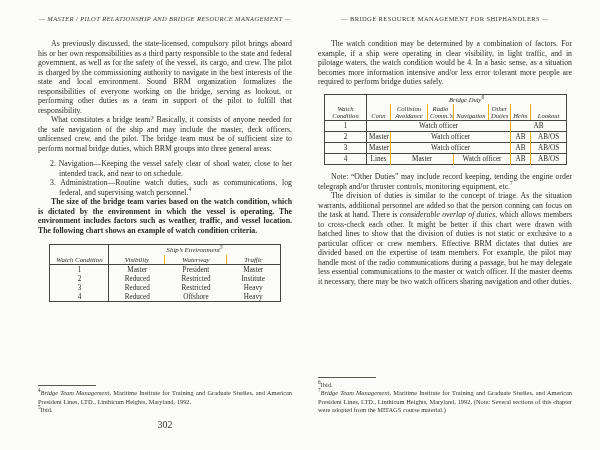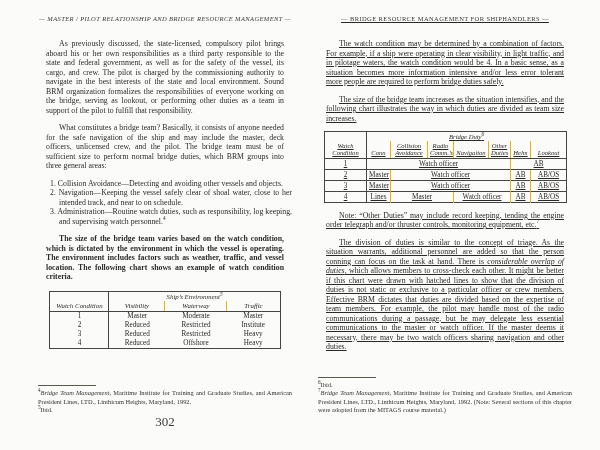--- a/index.html
+++ b/index.html
@@ -4,30 +4,30 @@
 <style>
   html, body { margin:0; padding:0; }
   body {
     width:600px; height:450px; overflow:hidden;
     background:#fbfbf9; color:#2b2a28;
     font-family:"Liberation Serif", serif;
   }
   .spread { display:flex; width:600px; height:450px; }
   .page { position:relative; height:450px; }
   .page-left  { width:254px; margin-left:38px; }
-  .page-right { width:254px; margin-left:26px;text-decoration:underline; }
+  .page-right { width:254px; margin-left:26px; }
 
   .running-head {
     margin-top:15px; text-align:center; white-space:nowrap;
     font-size:6.5px; letter-spacing:0.4px; color:#3a3936;
   }
   .running-head.italic { font-style:italic; }
 
   .body-text { margin-top:17px; font-size:7.8px; line-height:9.5px; text-align:justify; }
-  p.para { margin:8px; text-indent:13px; }
+  p.para { margin:0; text-indent:13px; }
 
   ul.blist { list-style:none; margin:6px 0 0 0; padding:0; }
   ul.blist li { margin-left:12px; padding-left:9px; text-indent:-9px; }
   .mt { margin-top:6px;font-weight:bold; }
 
   sup { font-size:5.2px; vertical-align:super; line-height:0; }
 
   table.booktable {
     border-collapse:collapse; table-layout:fixed;
     font-size:7.2px; color:#2b2a28;
@@ -49,39 +49,38 @@
   .footnotes {
     position:absolute; left:0; right:0; bottom:36px;
     font-size:6.4px; line-height:8.2px; text-align:justify; color:#34332f;
   }
   .fn-rule { width:58px; border-top:1px solid #5a584f; margin-bottom:3px; }
   .footnotes p { margin:0; }
   .it { font-style:italic; }
 
   .page-number {
     position:absolute; bottom:20px; left:0; right:0;
-    text-align:center; font-size:13px; color:#3a3936;
+    text-align:center; font-size:10px; color:#3a3936;
   }
 </style>
 </head>
 <body>
 
 <div class="spread">
 
   <div class="page page-left">
     <div class="running-head italic">— MASTER / PILOT RELATIONSHIP AND BRIDGE RESOURCE MANAGEMENT —</div>
 
     <div class="body-text">
       <p class="para">As previously discussed, the state-licensed, compulsory pilot brings aboard his or her own responsibilities as a third party responsible to the state and federal government, as well as for the safety of the vessel, its cargo, and crew. The pilot is charged by the commissioning authority to navigate in the best interests of the state and local environment. Sound BRM organization formalizes the responsibilities of everyone working on the bridge, serving as lookout, or performing other duties as a team in support of the pilot to fulfill that responsibility.</p>
       <p class="para">What constitutes a bridge team? Basically, it consists of anyone needed for the safe navigation of the ship and may include the master, deck officers, unlicensed crew, and the pilot. The bridge team must be of sufficient size to perform normal bridge duties, which BRM groups into three general areas:</p>
 
       <ul class="blist">
-        <li><span>1.</span> <span>Collision Avoidance—Detecting and avoiding other vessels and objects.</span></li>
         <li><span>2.</span> <span>Navigation—Keeping the vessel safely clear of shoal water, close to her intended track, and near to on schedule.</span></li>
-        <li><span>3.</span> <span>Administration—Routine watch duties, such as responsibility, log keeping, and supervising watch personnel.</span><sup>4</sup></li>
+        <li><span>3.</span> <span>Administration—Routine watch duties, such as communications, log federal, and supervising watch personnel.</span><sup>4</sup></li>
       </ul>
 
       <p class="para mt">The size of the bridge team varies based on the watch condition, which is dictated by the environment in which the vessel is operating. The environment includes factors such as weather, traffic, and vessel location. The following chart shows an example of watch condition criteria.</p>
     </div>
 
     <table class="booktable tbl-left">
       <colgroup>
           <col style="width:59px">
           <col style="width:56px">
           <col style="width:62px">
@@ -94,21 +93,21 @@
       </tr>
       <tr>
         <td class="colsep hdr hline">Watch Condition</td>
         <td class="hdr hline">Visibility</td>
         <td class="hdr hline tick">Waterway</td>
         <td class="hdr hline tick">Traffic</td>
       </tr>
       <tr>
         <td class="colsep data">1</td>
         <td class="data">Master</td>
-        <td class="data">Moderate</td>
+        <td class="data">President</td>
         <td class="data">Master</td>
       </tr>
       <tr>
         <td class="colsep data">2</td>
         <td class="data">Reduced</td>
         <td class="data">Restricted</td>
         <td class="data">Institute</td>
       </tr>
       <tr>
         <td class="colsep data">3</td>
@@ -132,21 +131,20 @@
     </div>
 
     <div class="page-number">302</div>
   </div>
 
   <div class="page page-right">
     <div class="running-head">— BRIDGE RESOURCE MANAGEMENT FOR SHIPHANDLERS —</div>
 
     <div class="body-text">
       <p class="para">The watch condition may be determined by a combination of factors. For example, if a ship were operating in clear visibility, in light traffic, and in pilotage waters, the watch condition would be 4. In a basic sense, as a situation becomes more information intensive and/or less error tolerant more people are required to perform bridge duties safely.</p>
-      <p class="para">The size of the bridge team increases as the situation intensifies, and the following chart illustrates the way in which duties are divided as team size increases.</p>
     </div>
 
     <table class="booktable tbl-right">
       <colgroup>
         <col style="width:42px">
           <col style="width:24px">
           <col style="width:37px">
           <col style="width:26px">
         <col style="width:35px">
           <col style="width:22px">

